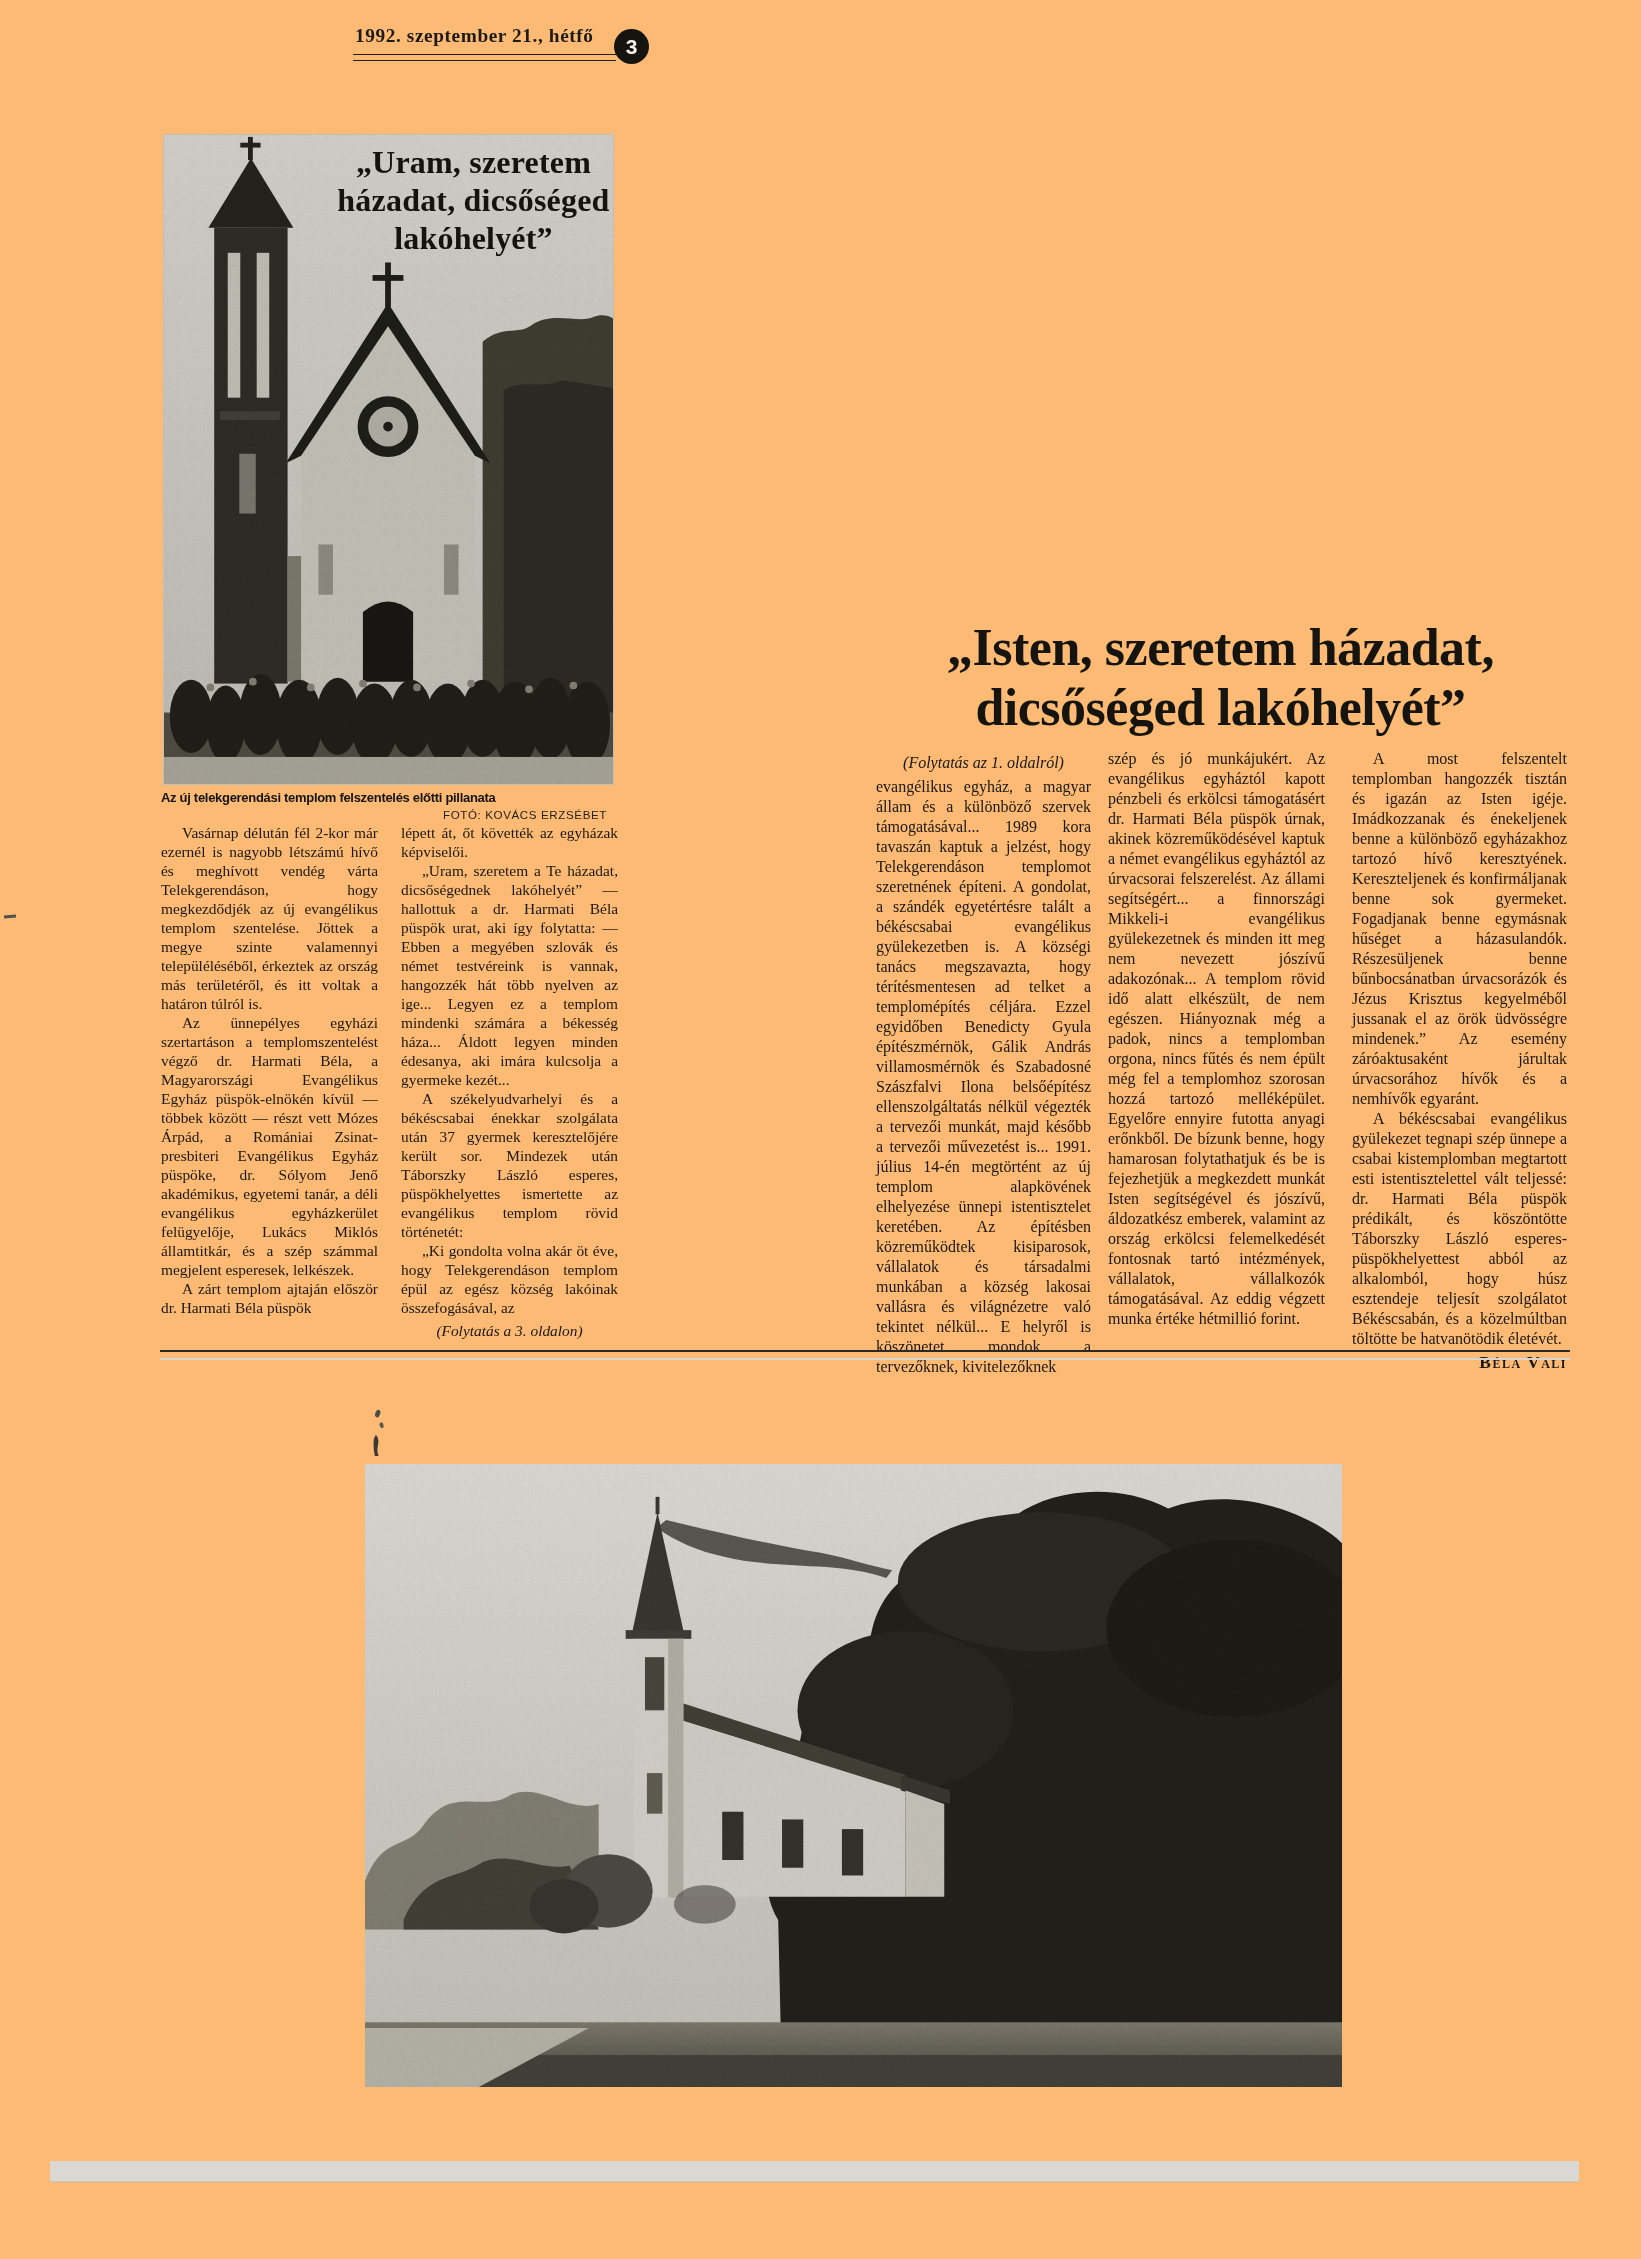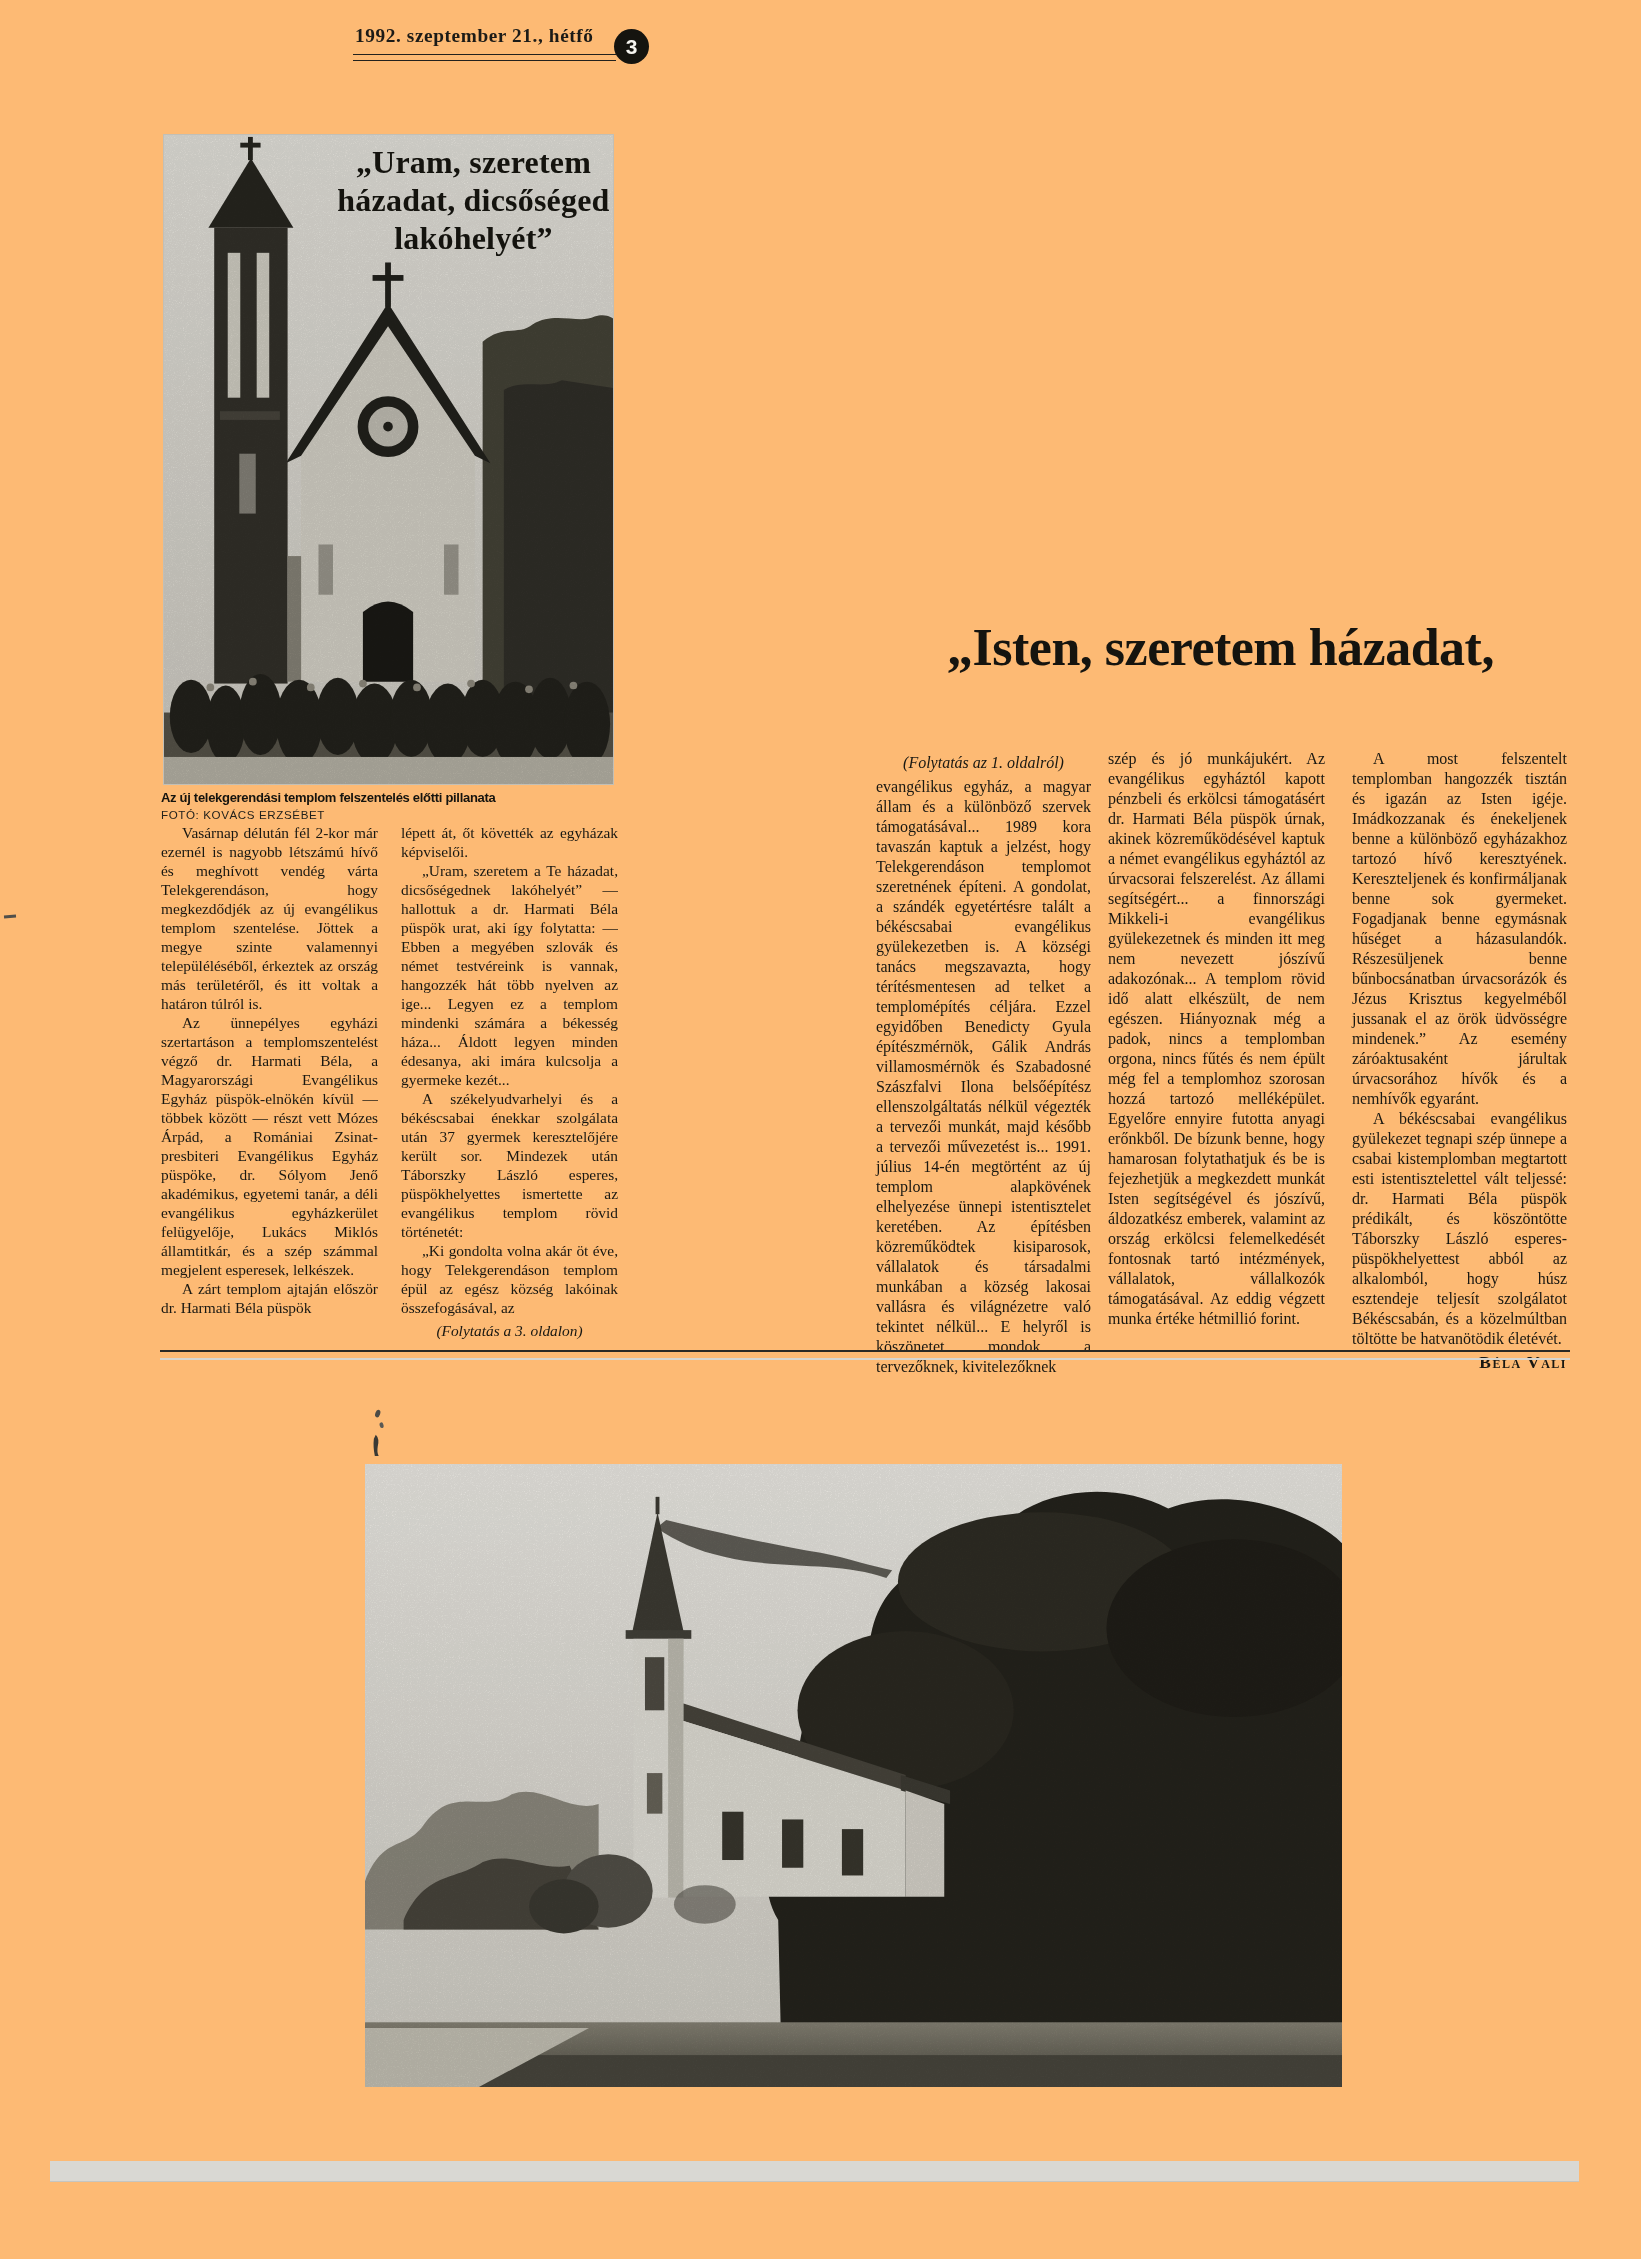--- a/index.html
+++ b/index.html
@@ -12,21 +12,21 @@
   .daterule{position:absolute;left:353px;top:54px;width:263px;height:6.8px;border-top:1.9px solid #22211d;border-bottom:1.9px solid #22211d}
   .page-badge{position:absolute;left:614px;top:29px;width:35px;height:35px;border-radius:50%;background:#15140f;color:#f6f5f0;
     font-family:"Liberation Sans",sans-serif;font-weight:bold;font-size:21px;display:flex;align-items:center;justify-content:center}
 
   
   .lead-photo{position:absolute;left:164px;top:135px;width:449px;height:649px;outline:1px solid #c2bfb6;background:#e3e1d9}
   .lead-photo svg{display:block;width:100%;height:100%}
   .photo-overlay{position:absolute;left:124px;top:7.7px;width:371px;text-align:center;font-weight:bold;font-size:32px;line-height:38px;color:#14130e;letter-spacing:0.2px}
   .caption-block{position:absolute;left:161px;top:790px;width:446px}
   .caption{font-family:"Liberation Sans",sans-serif;font-weight:bold;font-size:13px;letter-spacing:-0.3px;white-space:nowrap;color:#14130e}
-  .credit{font-family:"Liberation Sans",sans-serif;font-size:11.6px;letter-spacing:0.6px;color:#23221c;margin-top:2.9px}
+  .credit{font-family:"Liberation Sans",sans-serif;font-size:11.6px;letter-spacing:0.6px;text-align:right;color:#23221c;margin-top:2.9px}
 
   
   .col{position:absolute;text-align:justify;color:#191812}
   .fa{font-size:15.4px;line-height:19px}
   .ma{font-size:16px;line-height:20px}
   .fa-c1{left:161px;top:823px;width:217px}
   .fa-c2{left:401px;top:823px;width:217px}
   .ma-c1{left:876px;top:749px;width:215px}
   .ma-c2{left:1108px;top:749px;width:217px}
   .ma-c3{left:1352px;top:749px;width:215px}
@@ -152,20 +152,21 @@
 
   <p class="blk flow">lépett át, őt követték az egyházak képviselői.</p>
       <p class="blk indent">„Uram, szeretem a Te házadat, dicsőségednek lakóhelyét” — hallottuk a dr. Harmati Béla püspök urat, aki így folytatta: — Ebben a megyében szlovák és német testvéreink is vannak, hangozzék hát több nyelven az ige... Legyen ez a templom mindenki számára a békesség háza... Áldott legyen minden édesanya, aki imára kulcsolja a gyermeke kezét...</p>
       <p class="blk indent">A székelyudvarhelyi és a békéscsabai énekkar szolgálata után 37 gyermek keresztelőjére került sor. Mindezek után Táborszky László esperes, püspökhelyettes ismertette az evangélikus templom rövid történetét:</p>
       <p class="blk indent">„Ki gondolta volna akár öt éve, hogy Telekgerendáson templom épül az egész község lakóinak összefogásával, az</p>
       <p class="blk jumpline">(Folytatás a 3. oldalon)</p>
     </div>
 
   <div class="headline">
     <div>„Isten, szeretem házadat,</div>
+    <div>dicsőséged lakóhelyét”</div>
   </div>
 
   <div class="col ma ma-c1">
 
   <p class="blk jumpline">(Folytatás az 1. oldalról)</p>
       <p class="blk flow">evangélikus egyház, a magyar állam és a különböző szervek támogatásával... 1989 kora tavaszán kaptuk a jelzést, hogy Telekgerendáson templomot szeretnének építeni. A gondolat, a szándék egyetértésre talált a békéscsabai evangélikus gyülekezetben is. A községi tanács megszavazta, hogy térítésmentesen ad telket a templomépítés céljára. Ezzel egyidőben Benedicty Gyula építészmérnök, Gálik András villamosmérnök és Szabadosné Szászfalvi Ilona belsőépítész ellenszolgáltatás nélkül végezték a tervezői munkát, majd később a tervezői művezetést is... 1991. július 14-én megtörtént az új templom alapkövének elhelyezése ünnepi istentisztelet keretében. Az építésben közreműködtek kisiparosok, vállalatok és társadalmi munkában a község lakosai vallásra és világnézetre való tekintet nélkül... E helyről is köszönetet mondok a tervezőknek, kivitelezőknek</p>
     </div>
   <div class="col ma ma-c2">
 
   <p class="blk flow">szép és jó munkájukért. Az evangélikus egyháztól kapott pénzbeli és erkölcsi támogatásért dr. Harmati Béla püspök úrnak, akinek közreműködésével kaptuk a német evangélikus egyháztól az úrvacsorai felszerelést. Az állami segítségért... a finnországi Mikkeli-i evangélikus gyülekezetnek és minden itt meg nem nevezett jószívű adakozónak... A templom rövid idő alatt elkészült, de nem egészen. Hiányoznak még a padok, nincs a templomban orgona, nincs fűtés és nem épült még fel a templomhoz szorosan hozzá tartozó melléképület. Egyelőre ennyire futotta anyagi erőnkből. De bízunk benne, hogy hamarosan folytathatjuk és be is fejezhetjük a megkezdett munkát Isten segítségével és jószívű, áldozatkész emberek, valamint az ország erkölcsi felemelkedését fontosnak tartó intézmények, vállalatok, vállalkozók támogatásával. Az eddig végzett munka értéke hétmillió forint.</p>

